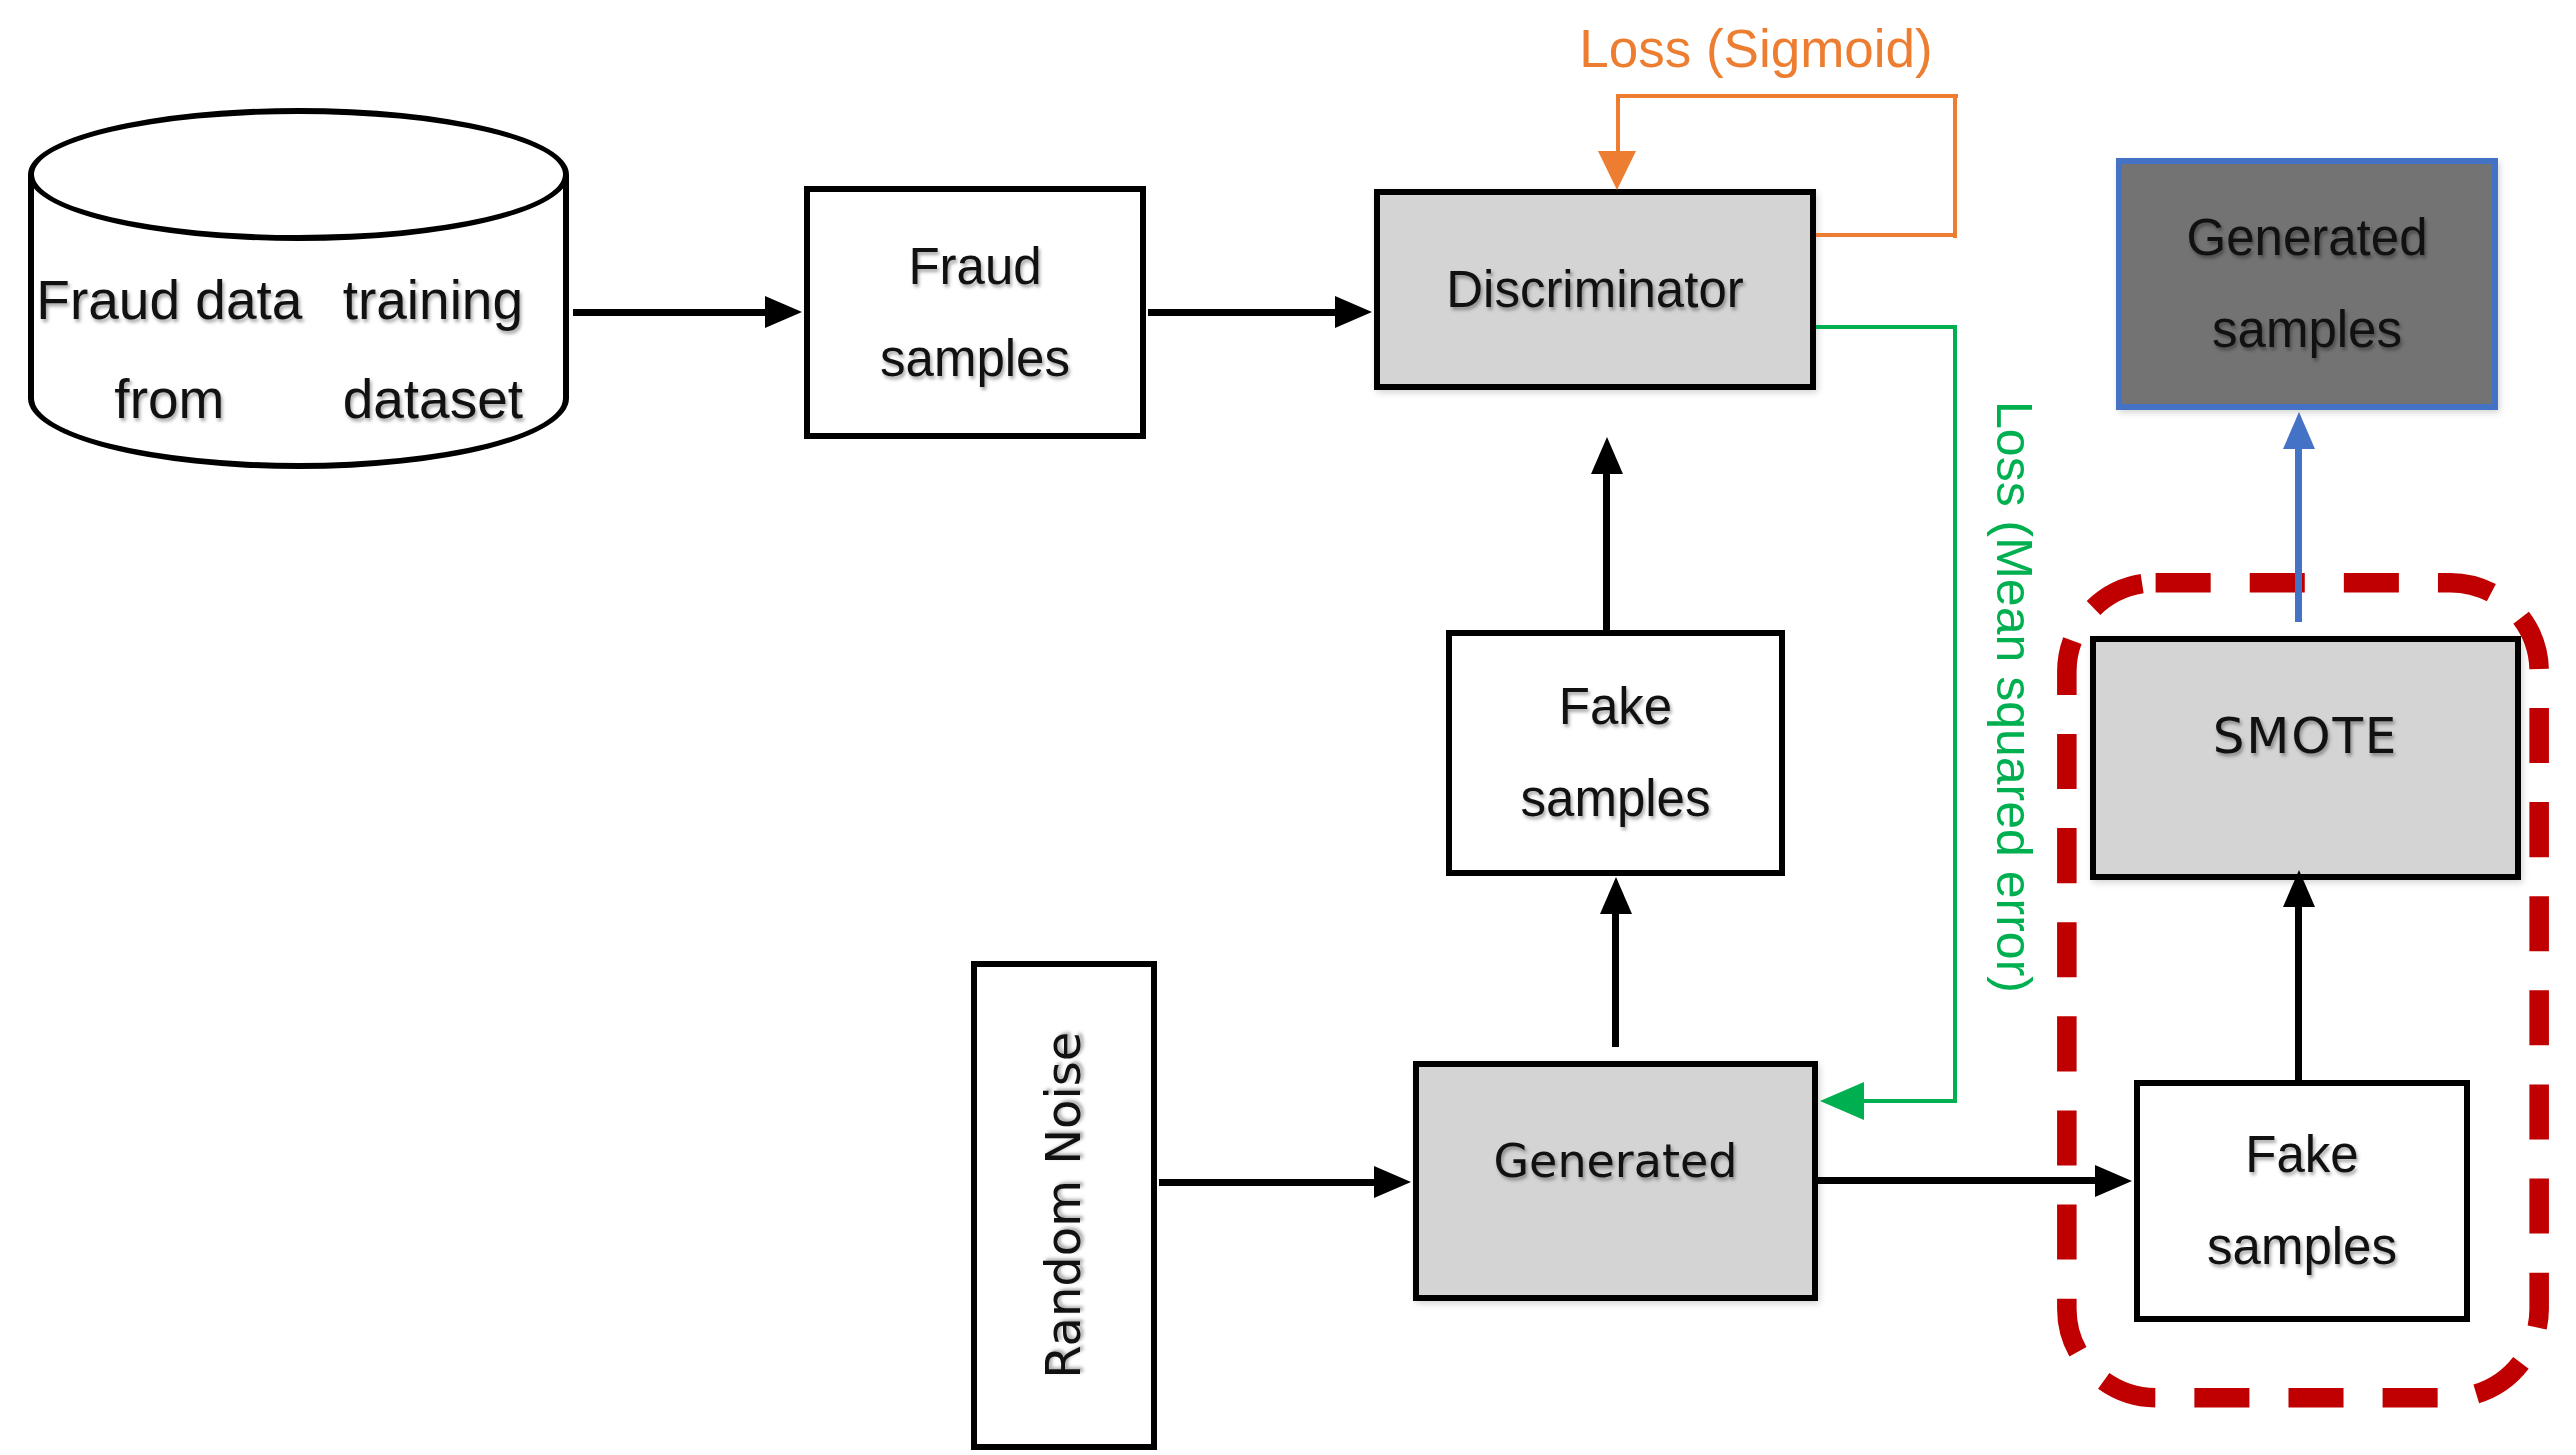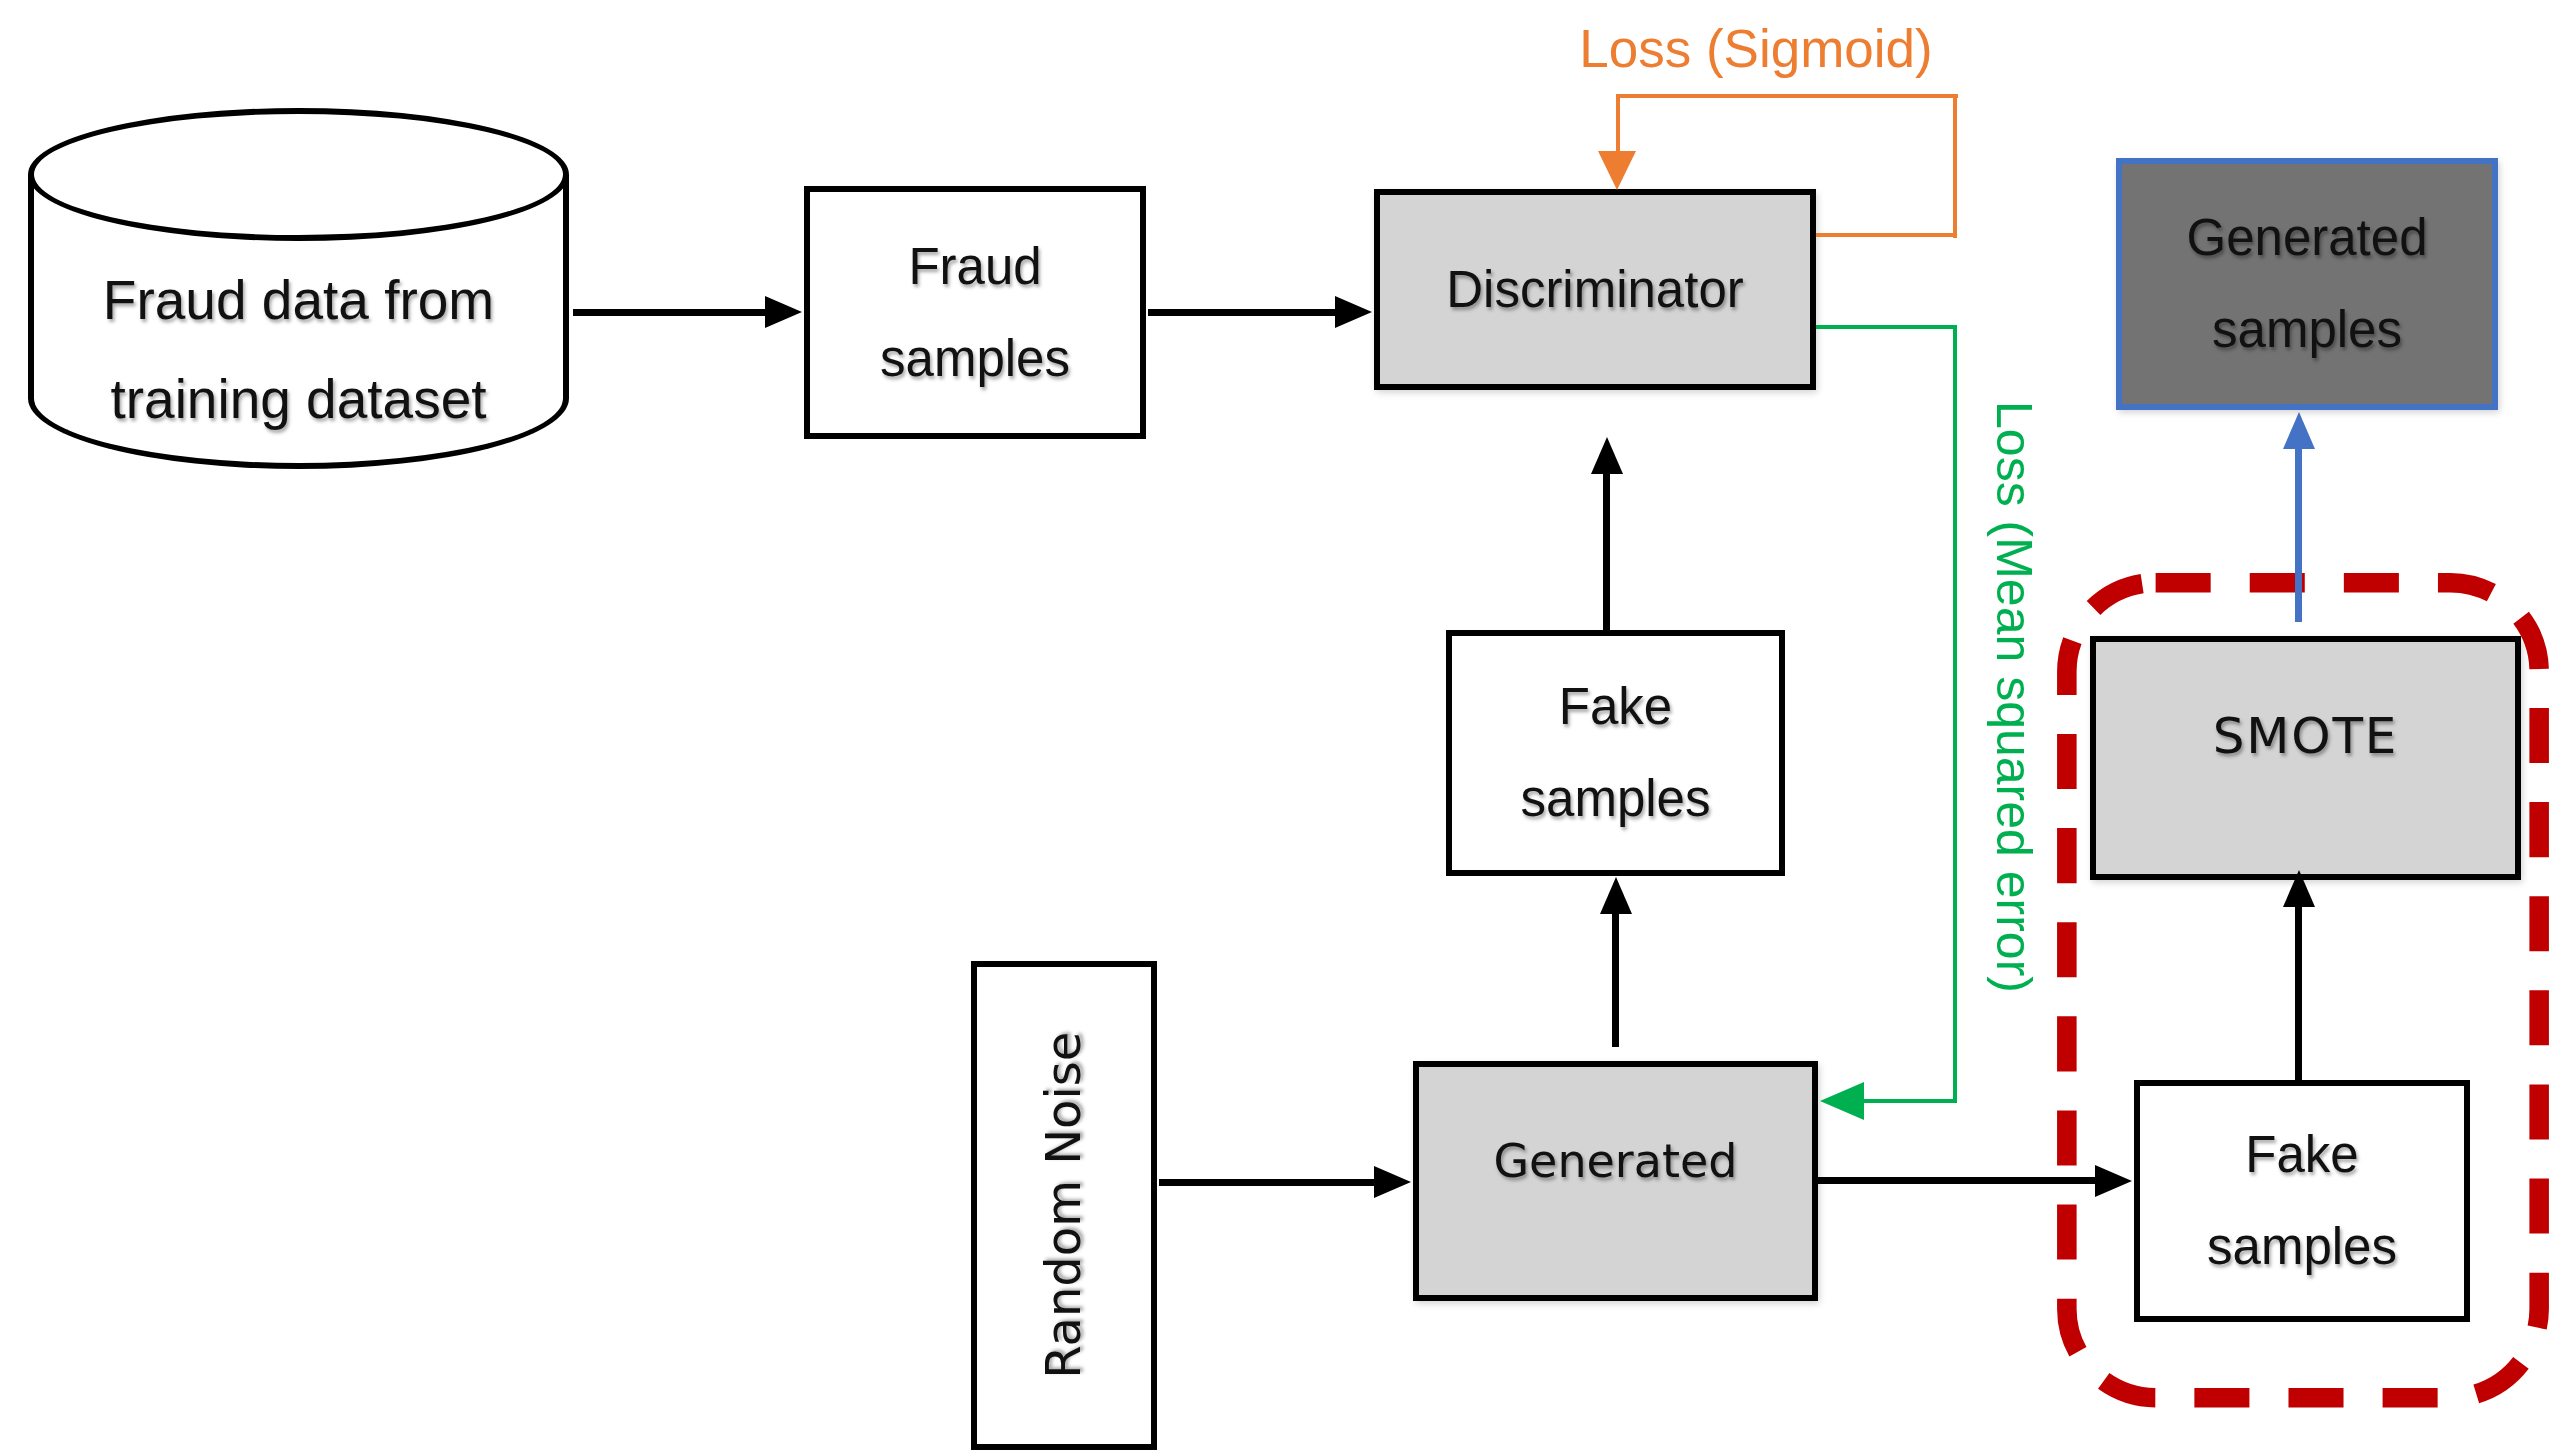--- a/index.html
+++ b/index.html
@@ -25,21 +25,21 @@
     position:absolute; left:0; top:67px; width:541px; height:294px; background:#fff;
     border-left:6.2px solid #000; border-right:6.2px solid #000; border-bottom:6.2px solid #000;
     border-radius:0 0 271px 271px / 0 0 71px 71px;
   }
   #cyl .cyl-top {
     position:absolute; left:0; top:0; width:541px; height:133px; background:#fff;
     border:6.2px solid #000; border-radius:50%;
   }
   #cyl .cyl-text {
     position:absolute; left:7px; right:7px; top:133px; bottom:9px;
-    display:flex; flex-direction:column; align-items:center; justify-content:center;
+    display:flex; align-items:center; justify-content:center;
     font-size:55px; line-height:1.8; text-align:center;
   }
   #cyl .cyl-text span { text-shadow:1.8px 2.7px 3.6px rgba(0,0,0,0.35); }
 
   
   .hline,.vline { position:absolute; background:#000; }
   .head { position:absolute; width:0; height:0; }
   .head-right { border-top:16px solid transparent; border-bottom:16px solid transparent; border-left:37px solid #000; }
   .head-up    { border-left:16px solid transparent; border-right:16px solid transparent; border-bottom:37px solid #000; }
   .head-up-blue { border-left:16px solid transparent; border-right:16px solid transparent; border-bottom:37px solid #4472C4; }

